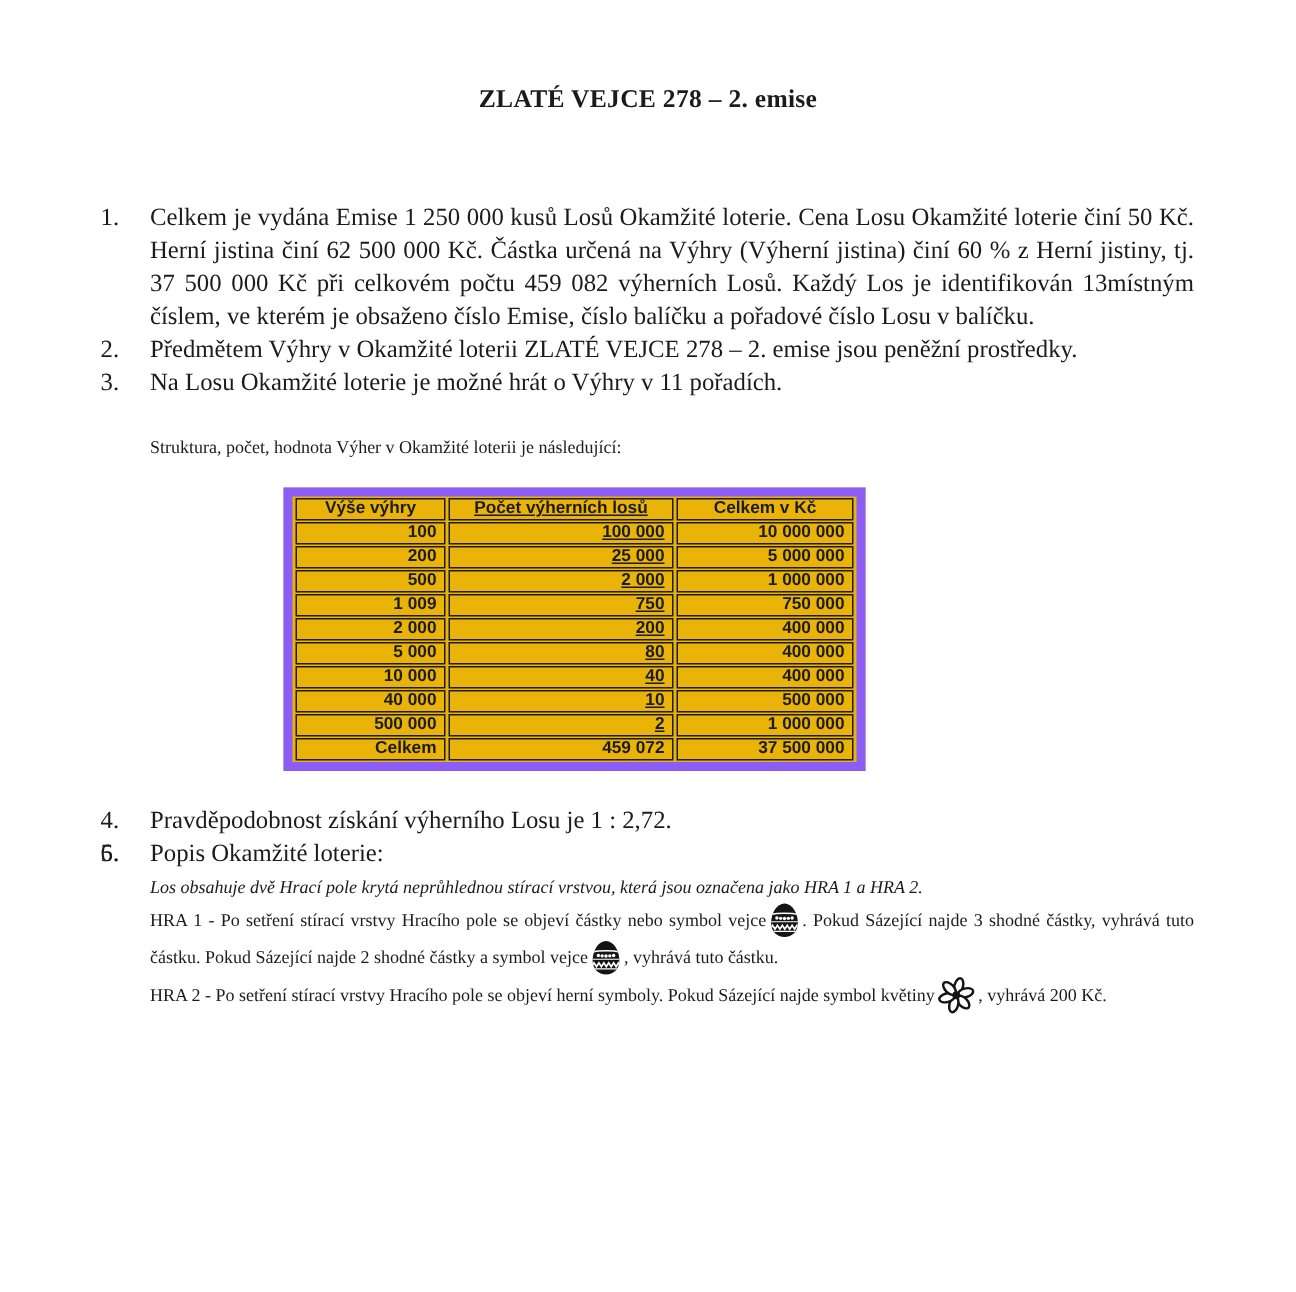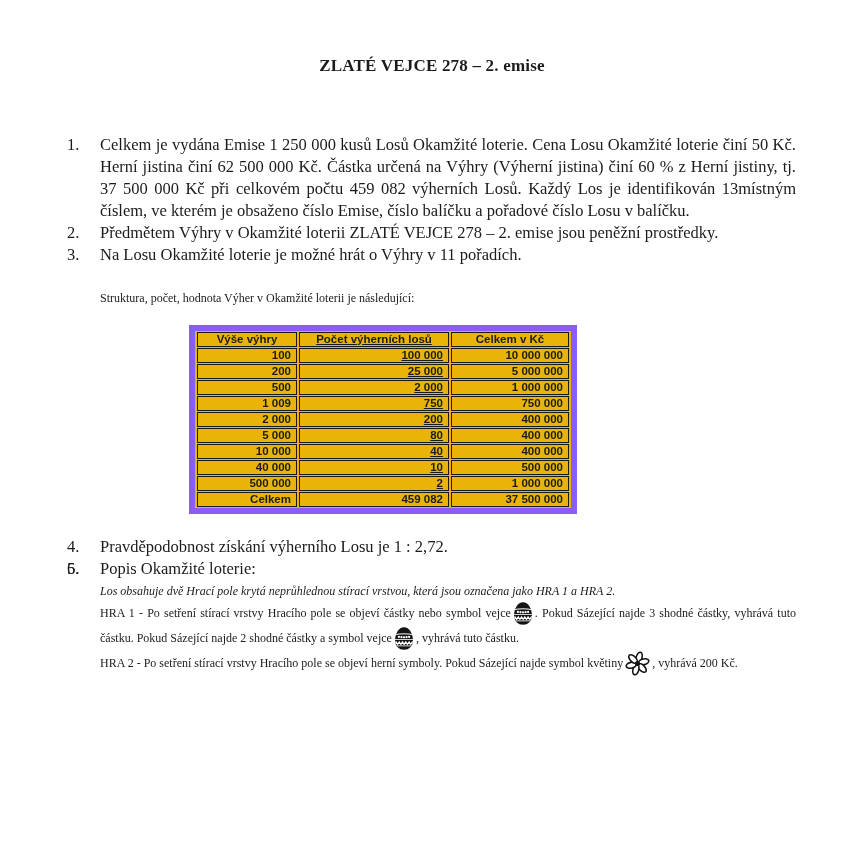--- a/index.html
+++ b/index.html
@@ -158,21 +158,21 @@
           </tr>
           <tr>
             <td class="col-amount">500 000</td>
             <td class="col-count">2</td>
             <td class="col-total">1 000 000</td>
           </tr>
         </tbody>
       <tfoot>
         <tr>
           <td class="footer-label">Celkem</td>
-          <td>459 082</td>
+          <td>459 072</td>
           <td>37 500 000</td>
         </tr>
       </tfoot>
     </table>
 
     <div class="list-block-2">
       <div class="list-item">
         <span class="num">4.</span>
         <span>Pravděpodobnost získání výherního Losu je 1 : 2,72.</span>
       </div>

